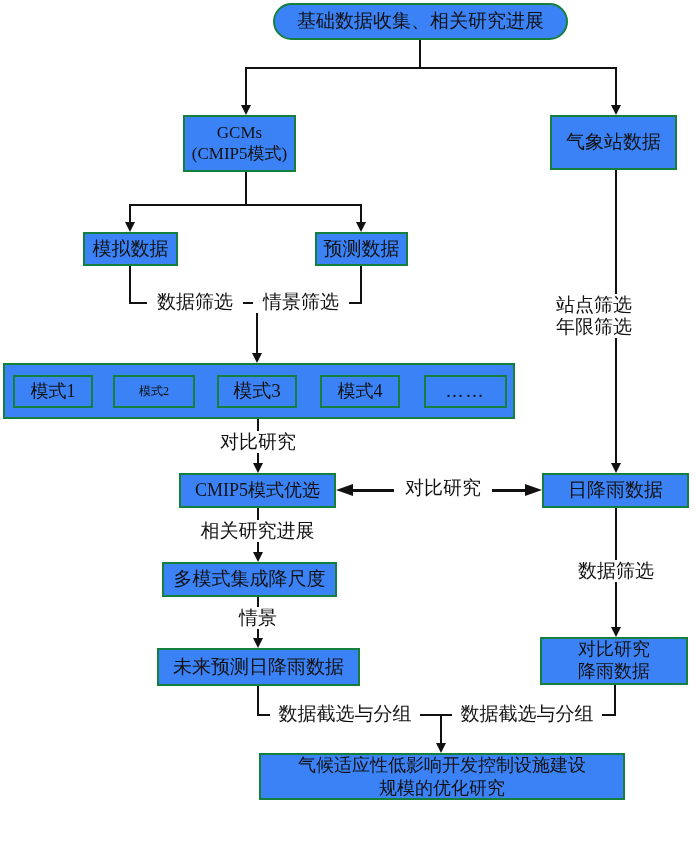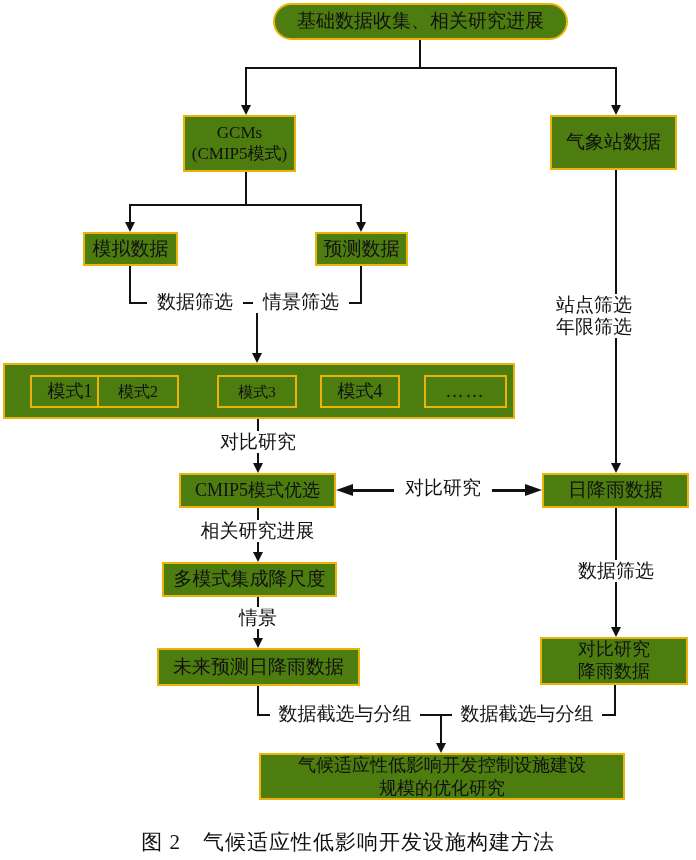--- a/index.html
+++ b/index.html
@@ -1,18 +1,18 @@
 <!DOCTYPE html>
 <html><head>
 <meta charset="utf-8">
 <style>
   html,body{margin:0;padding:0;background:#ffffff;}
   body{font-family:"Liberation Serif","DejaVu Serif",serif;color:#111;}
   #stage{position:relative;width:696px;height:860px;background:#ffffff;overflow:hidden;}
-  .bx{position:absolute;box-sizing:border-box;border:2px solid #eab308;background:#4d7c0f;
+  .bx{position:absolute;box-sizing:border-box;border:2px solid #15803d;background:#3b82f6;
       display:flex;flex-direction:column;align-items:center;justify-content:center;
       text-align:center;z-index:3;line-height:1.2;}
   .vl{position:absolute;width:2px;background:#111;z-index:1;}
   .hl{position:absolute;height:2px;background:#111;z-index:1;}
   .hl.bold{height:3px;}
   .lb{position:absolute;background:#fff;text-align:center;z-index:2;line-height:1.15;
       font-size:19px;white-space:nowrap;}
   .arr{position:absolute;width:0;height:0;z-index:2;}
   .arr.down{border-left:5px solid transparent;border-right:5px solid transparent;border-top:10px solid #111;}
   .arr.left{border-top:6px solid transparent;border-bottom:6px solid transparent;border-right:17px solid #111;}
@@ -60,27 +60,27 @@
 
   <div class="vl" style="left:129px;top:265px;height:38px;"></div>
   <div class="vl" style="left:360px;top:265px;height:38px;"></div>
   <div class="hl" style="left:129px;top:302px;width:233px;"></div>
   <div class="lb" style="left:147px;top:291px;width:96px;">数据筛选</div>
   <div class="lb" style="left:253px;top:291px;width:96px;">情景筛选</div>
   <div class="vl" style="left:256px;top:303px;height:51px;"></div>
   <div class="arr down" style="left:252px;top:353px;"></div>
 
   <div class="bx" style="left:3px;top:363px;width:512px;height:56px;"></div>
-  <div class="bx" style="left:30px;top:375px;width:80px;height:33px;font-size:18px;">
+  <div class="bx" style="left:13px;top:375px;width:80px;height:33px;font-size:18px;">
     <span>模式1</span>
   </div>
-  <div class="bx" style="left:97px;top:375px;width:82px;height:33px;font-size:16px;">
+  <div class="bx" style="left:113px;top:375px;width:82px;height:33px;font-size:12px;">
     <span>模式2</span>
   </div>
-  <div class="bx" style="left:217px;top:375px;width:80px;height:33px;font-size:15px;">
+  <div class="bx" style="left:217px;top:375px;width:80px;height:33px;font-size:19px;">
     <span>模式3</span>
   </div>
   <div class="bx" style="left:320px;top:375px;width:80px;height:33px;font-size:18px;">
     <span>模式4</span>
   </div>
   <div class="bx" style="left:424px;top:375px;width:83px;height:33px;font-size:18px;letter-spacing:2px;">
     <span>……</span>
   </div>
 
   <div class="vl" style="left:257px;top:419px;height:45px;"></div>
@@ -138,15 +138,14 @@
   <div class="lb" style="left:270px;top:703px;width:150px;">数据截选与分组</div>
   <div class="lb" style="left:452px;top:703px;width:150px;">数据截选与分组</div>
   <div class="vl" style="left:440px;top:716px;height:28px;"></div>
   <div class="arr down" style="left:436px;top:743px;"></div>
 
   <div class="bx" style="left:259px;top:753px;width:366px;height:47px;font-size:18px;line-height:1.25;">
     <span>气候适应性低影响开发控制设施建设</span>
     <span>规模的优化研究</span>
   </div>
 
-  <div class="caption" style="left:0;top:828px;">图 2　气候适应性低影响开发设施构建方法</div>
 
 </div>
 
 </body></html>

